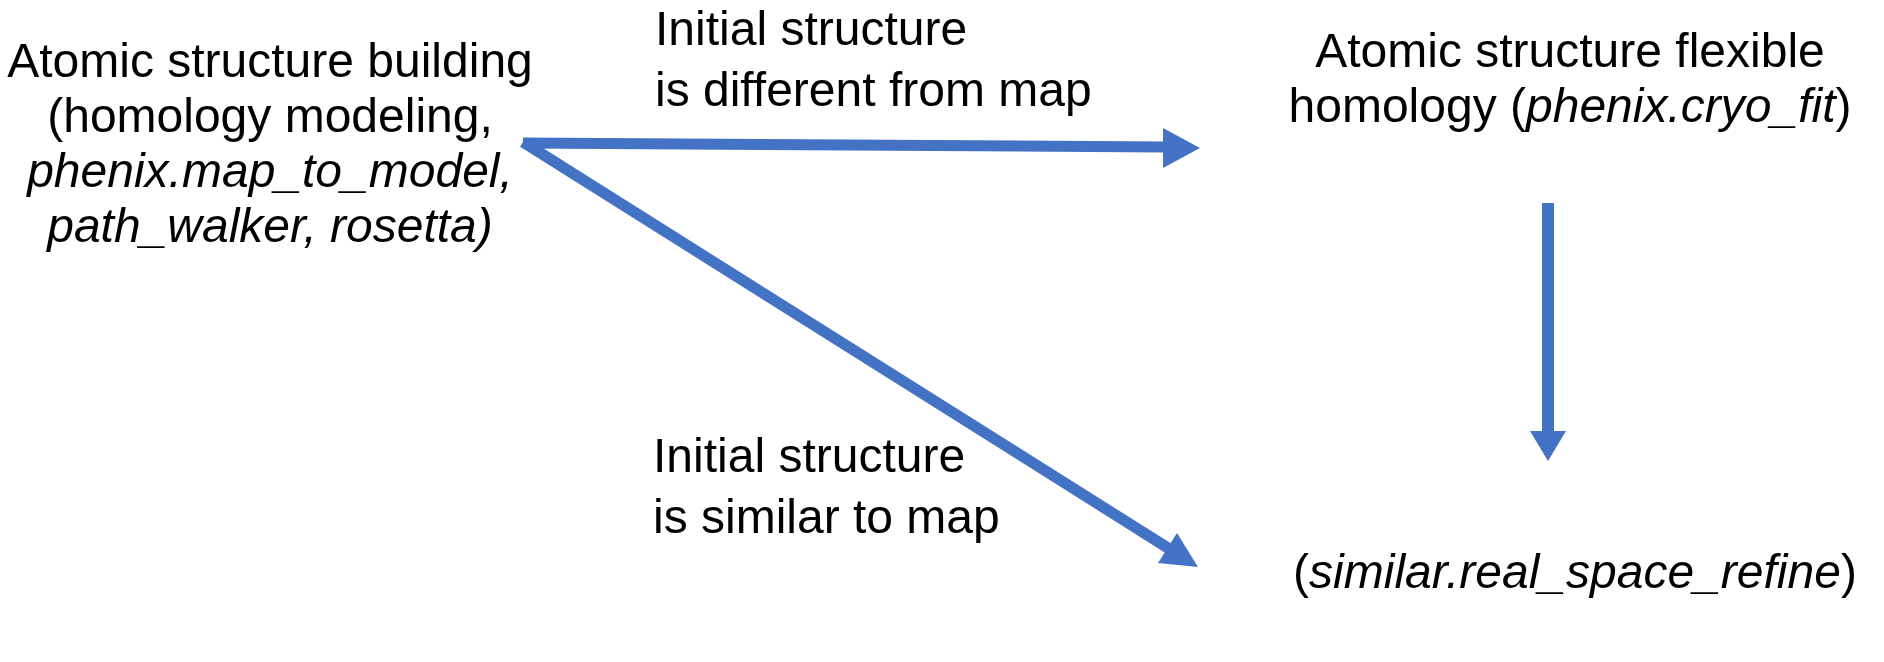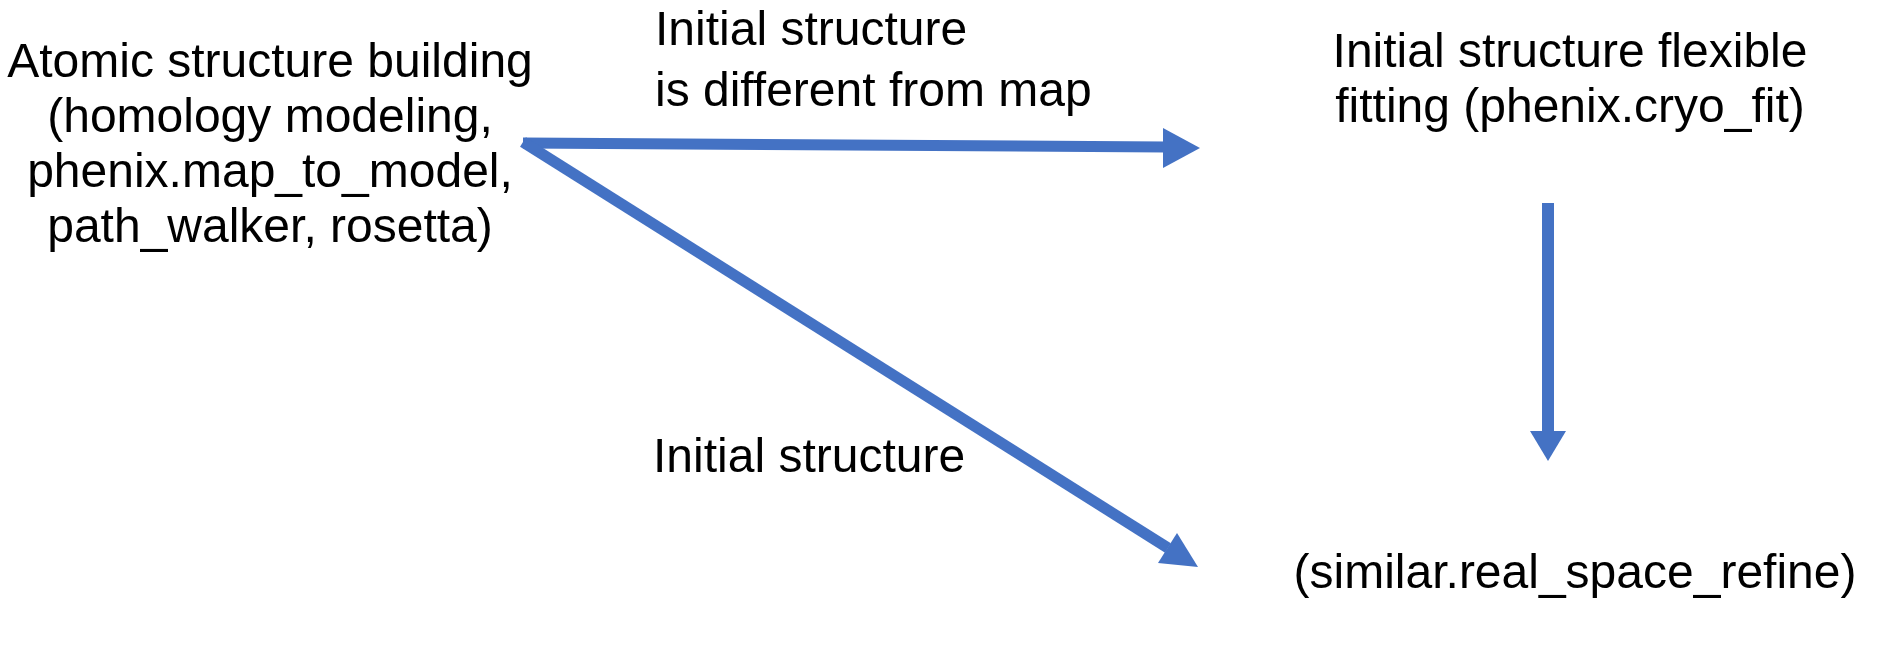--- a/index.html
+++ b/index.html
@@ -18,21 +18,21 @@
     font-family: "Liberation Sans", "DejaVu Sans", sans-serif;
   }
   .layer { position: absolute; left: 0; top: 0; }
   .node, .edge-label {
     position: absolute;
     font-size: 48px;
     white-space: nowrap;
   }
   .node { text-align: center; line-height: 55px; }
   .edge-label { text-align: left; line-height: 61px; }
-  .italic { }
+  .italic { font-style: italic; }
   #node-building   { left: -10px;  top: 33px;  width: 560px; }
   #label-different { left: 655px;  top: -2px; }
   #node-fitting    { left: 1270px; top: 23px;  width: 600px; }
   #label-similar   { left: 653px;  top: 425px; }
   #node-refinement { left: 1265px; top: 546px; width: 620px; line-height: 52px; }
   svg .shaft { stroke: var(--arrow); fill: none; }
   svg .head  { fill: var(--arrow); stroke: none; }
 </style>
 </head>
 <body>
@@ -58,27 +58,28 @@
   <div class="italic">phenix.map_to_model,</div>
   <div class="italic">path_walker, rosetta)</div>
 </div>
 
 <div id="label-different" class="edge-label">
   <div>Initial structure</div>
   <div>is different from map</div>
 </div>
 
 <div id="node-fitting" class="node">
-  <div>Initial structure flexible</div>
+  <div>Atomic structure flexible</div>
   <div>
-    <span>fitting (</span><span class="italic">phenix.cryo_fit</span><span>)</span>
+    <span>homology (</span><span class="italic">phenix.cryo_fit</span><span>)</span>
   </div>
 </div>
 
 <div id="label-similar" class="edge-label">
   <div>Initial structure</div>
+  <div>is similar to map</div>
 </div>
 
 <div id="node-refinement" class="node">
   <div>
     <span>(</span><span class="italic">similar.real_space_refine</span><span>)</span>
   </div>
 </div>
 
 </body></html>

